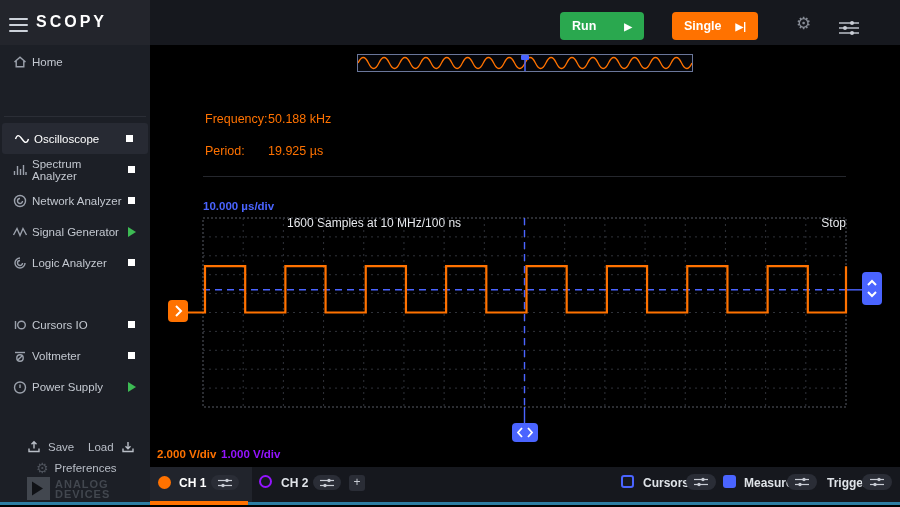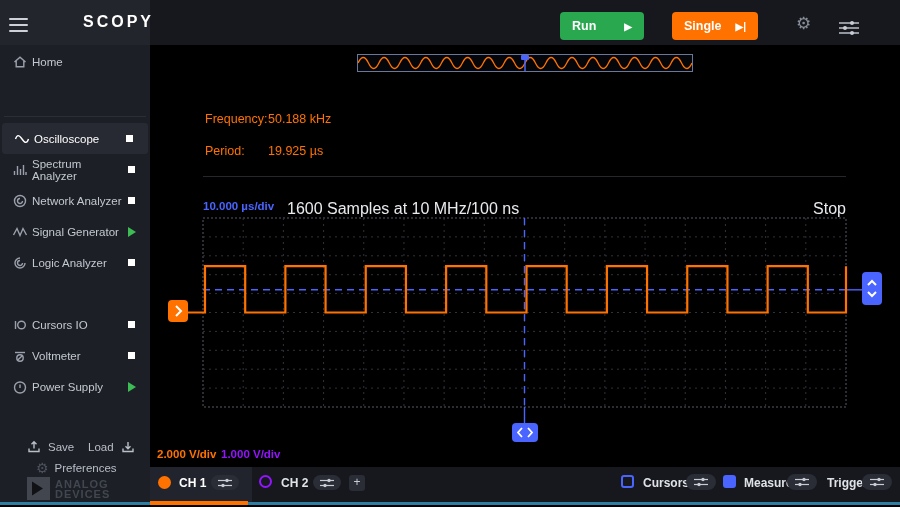--- a/index.html
+++ b/index.html
@@ -4,41 +4,41 @@
 <style>
   * { margin:0; padding:0; box-sizing:border-box; }
   body { background:#000; font-family:"Liberation Sans", sans-serif; }
   #app { position:relative; width:900px; height:507px; background:#000; overflow:hidden; }
   .abs { position:absolute; }
 
   
   #topbar { position:absolute; left:0; top:0; width:900px; height:45px; background:#16181e; }
   #topbar-left { position:absolute; left:0; top:0; width:150px; height:45px; background:#23252c; }
   .burger span { display:block; width:19px; height:2px; background:#cdd2da; margin:4px 0; border-radius:1px; }
-  #logo { position:absolute; left:36px; top:13px; color:#fff; font-size:16px; font-weight:bold; letter-spacing:3px;margin-left:47px; }
+  #logo { position:absolute; left:36px; top:13px; color:#fff; font-size:16px; font-weight:bold; letter-spacing:3px; }
   .run-btn { position:absolute; top:12px; height:28px; border-radius:4px; color:#fff; font-size:12.5px; font-weight:bold;
              display:flex; align-items:center; justify-content:space-between; padding:8px 12px; cursor:pointer; }
   .btn-glyph { font-size:10px; margin-left:14px; }
 
   
   #sidebar { position:absolute; left:0; top:45px; width:150px; height:457px; background:#1c1f26; }
   .side-item { position:absolute; left:0; width:150px; height:31px; display:flex; align-items:center; padding-left:12px; cursor:pointer; }
   .side-item svg { flex:0 0 16px; }
   .side-label { color:#c3c8d0; font-size:11.5px; margin-left:4px; flex:1; }
   .side-item.selected { background:#272a33; border-radius:3px; left:2px; width:146px; }
   .side-item.selected .side-label { color:#ffffff; }
   .stop-sq { width:7px; height:7px; background:#fff; margin-right:15px; }
   .play-tri { width:0; height:0; border-left:8px solid #3dbb54; border-top:5px solid transparent; border-bottom:5px solid transparent; margin-right:14px; }
   .side-sep { position:absolute; left:4px; top:71px; width:142px; height:1px; background:#2b2e36; }
   .dim-label { color:#b9bec7; font-size:11.5px; }
 
   
   .meas { color:#ff7200; font-size:12.5px; }
   .hdr-blue { color:#4a64ff; font-size:11.5px; font-weight:bold; }
-  .hdr-white { color:#e8eaee; font-size:16px; }
+  .hdr-white { color:#e8eaee; font-size:12px;margin-top:16px; }
   .vdiv { font-size:11.5px; font-weight:bold; }
 
   
   #chanbar { position:absolute; left:150px; top:467px; width:750px; height:35px; background:#16181e; }
   .pill { position:absolute; background:#2a2d36; border-radius:8px; display:flex; align-items:center; justify-content:center; cursor:pointer; }
   .chk { position:absolute; width:13px; height:13px; border-radius:3px; cursor:pointer; }
   .tool-label { position:absolute; color:#dfe3e8; font-size:12px; font-weight:bold; }
   .handle { position:absolute; background:#4a64ff; border-radius:4px; display:flex; align-items:center; justify-content:center; cursor:pointer; }
 </style>
 </head>

